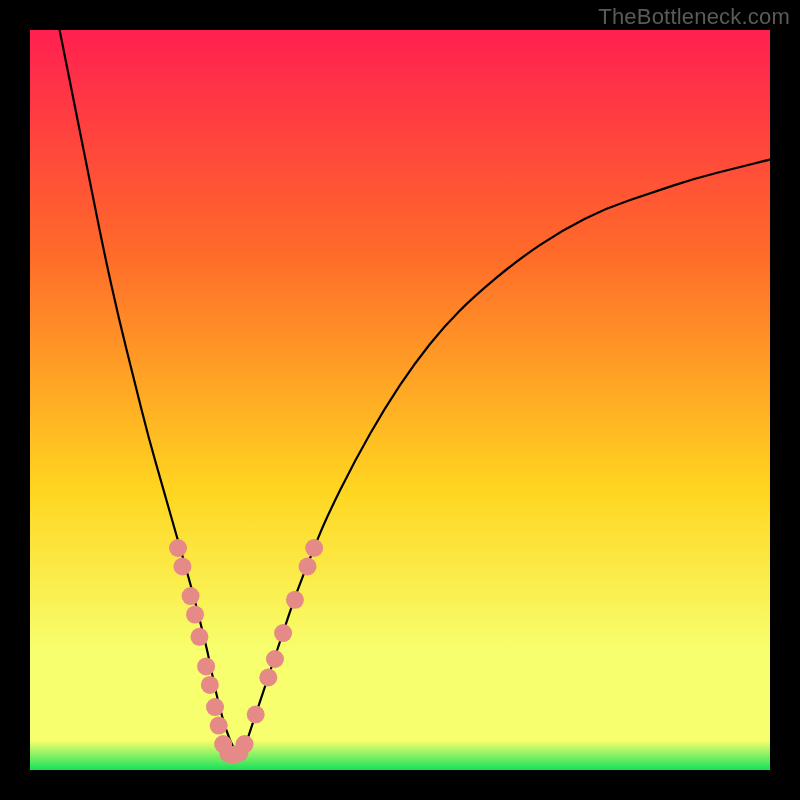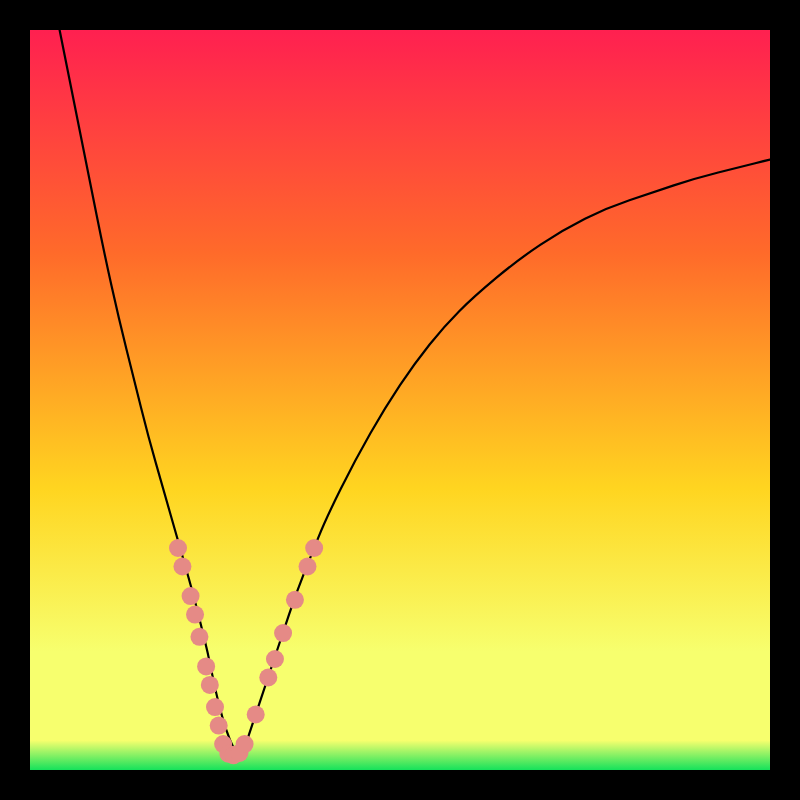--- a/index.html
+++ b/index.html
@@ -40,20 +40,21 @@
     display: block;
     width: 740px;
     height: 740px;
   }
 </style>
 </head>
 <body>
 
 <div class="frame">
 
+  <div class="watermark">TheBottleneck.com</div>
 
   <div class="plot">
     <svg viewBox="0 0 740 740" preserveAspectRatio="none">
       <defs>
         <linearGradient id="bg-grad" x1="0" y1="0" x2="0" y2="1">
           <stop id="g-stop-0" offset="0%" stop-color="#ff2050"></stop>
           <stop id="g-stop-1" offset="30%" stop-color="#ff6a2a"></stop>
           <stop id="g-stop-2" offset="62%" stop-color="#ffd520"></stop>
           <stop id="g-stop-3" offset="84%" stop-color="#f7ff6e"></stop>
           <stop id="g-stop-4" offset="96%" stop-color="#f7ff6e"></stop>

